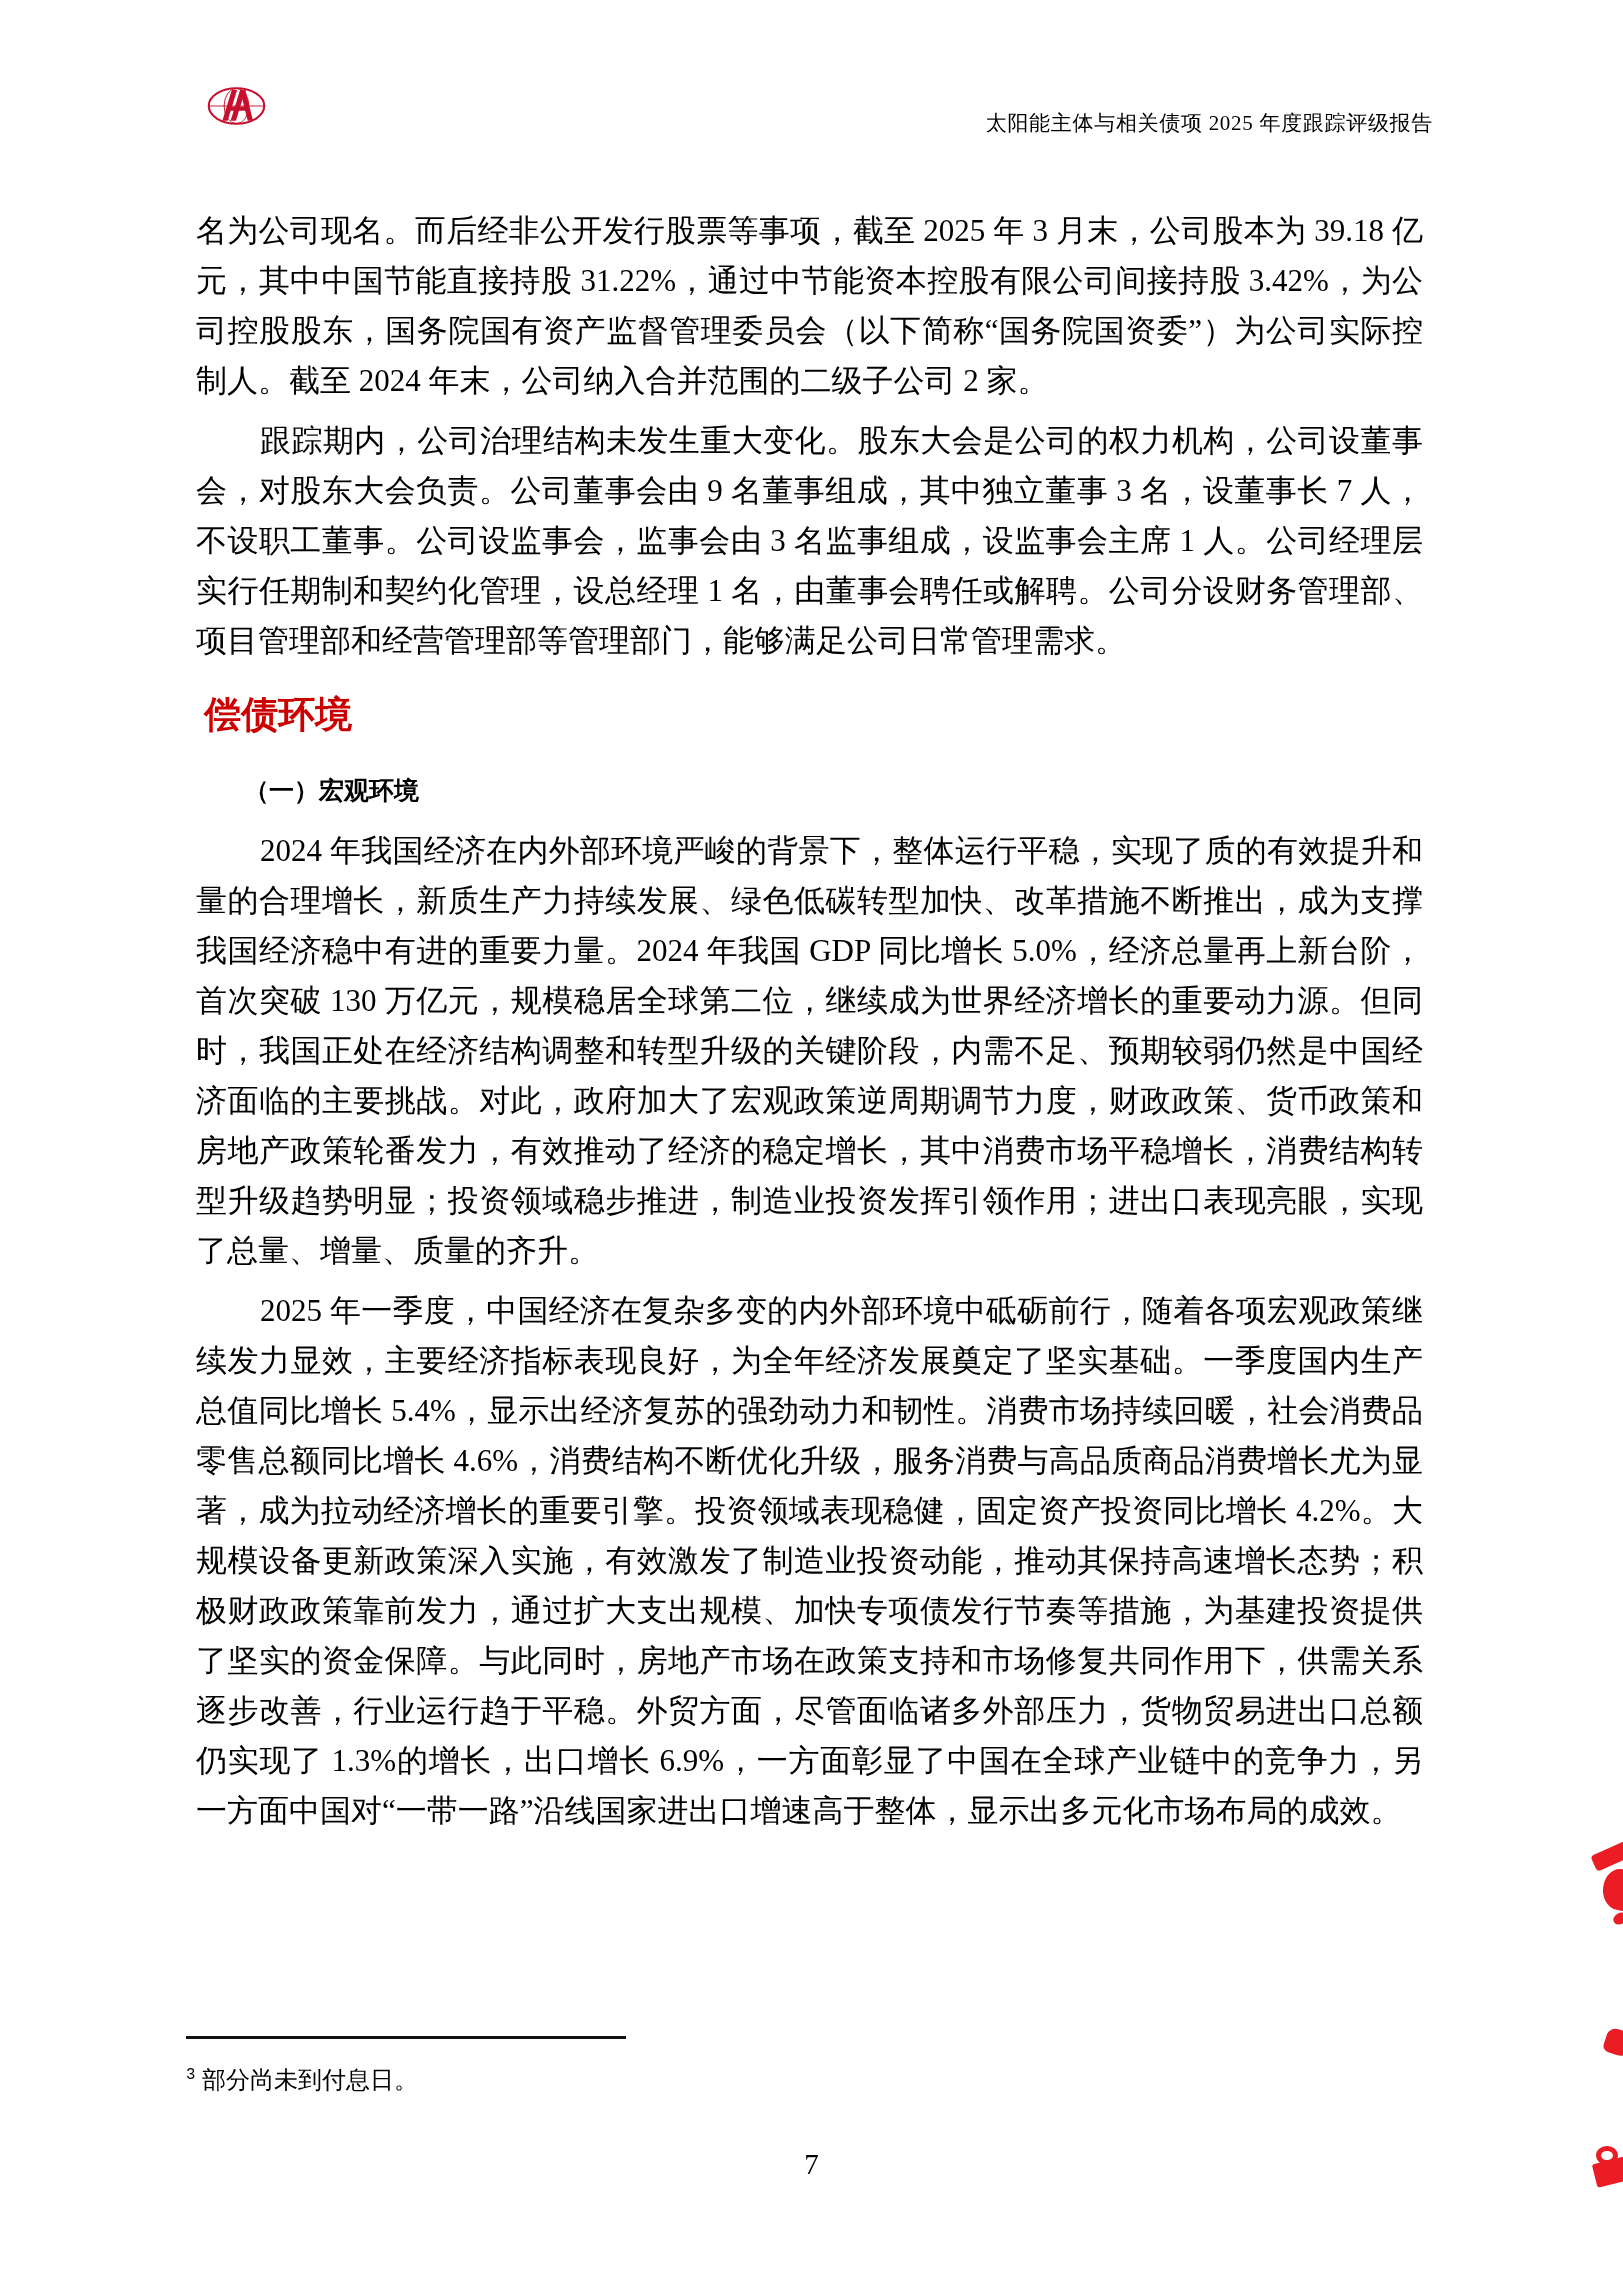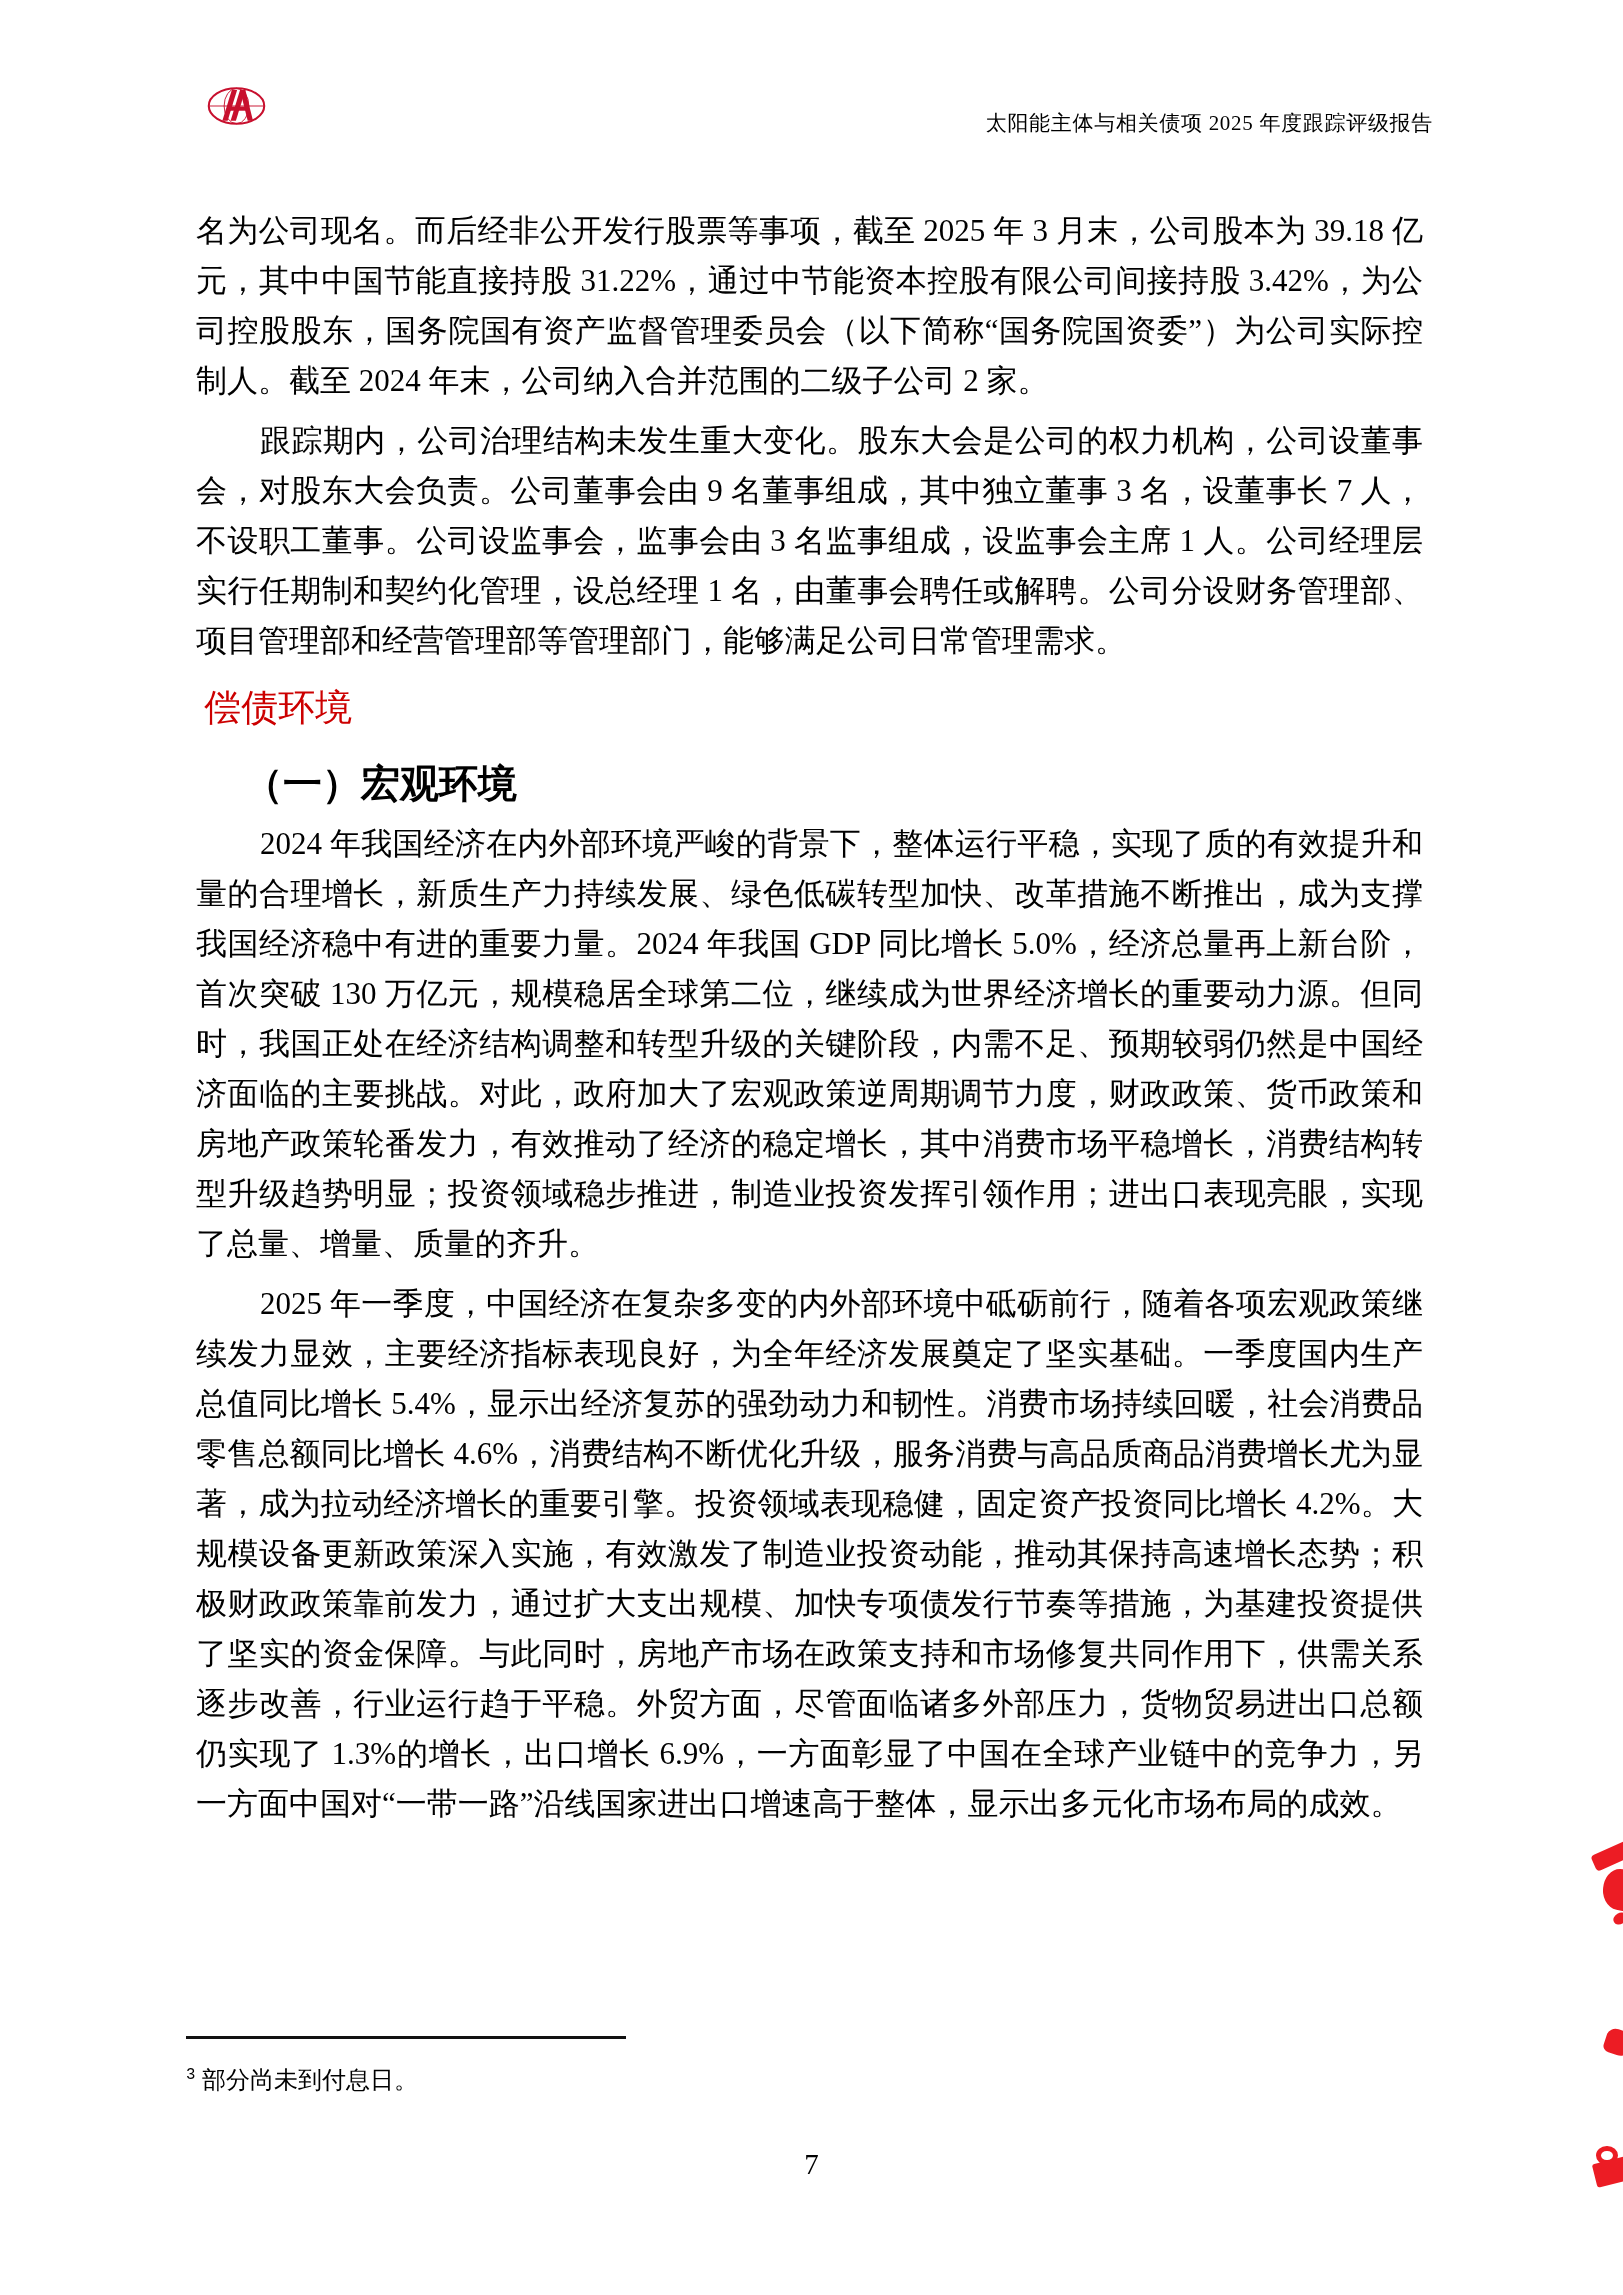--- a/index.html
+++ b/index.html
@@ -20,25 +20,25 @@
   }
   
   .content{
     position:absolute;left:186px;top:196px;width:1247px;
     font-size:31px;line-height:50px;
     text-align:justify;word-break:break-all;
   }
   .content p{margin:10px;text-indent:64px;}
   .content p.no-indent{text-indent:0;}
   .section-heading{
-    font-weight:normal;font-size:37px;line-height:54px;
-    margin-top:15px;text-indent:18.3px;
+    font-weight:bold;font-size:37px;line-height:54px;
+    margin-top:22px;text-indent:18.3px;
   }
   .sub-heading{
-    font-weight:bold;font-size:39px;line-height:50px;
+    font-weight:bold;font-size:25px;line-height:50px;
     margin-top:23.6px;text-indent:58px;
   }
   .lead{font-weight:bold;text-indent:47px;}
   sup.fn{font-size:18.3px;vertical-align:super;line-height:0;}
   
   .footnote{position:absolute;left:186px;top:2036px;width:1247px;}
   .footnote-rule{width:440px;height:0;border-top:3.3px solid #111;}
   .footnote-text{margin-top:21px;font-size:24px;line-height:30px;font-family:Liberation Mono, monospace;}
   .footnote-text sup{font-size:15.7px;vertical-align:super;margin-right:6.5px;}
   

